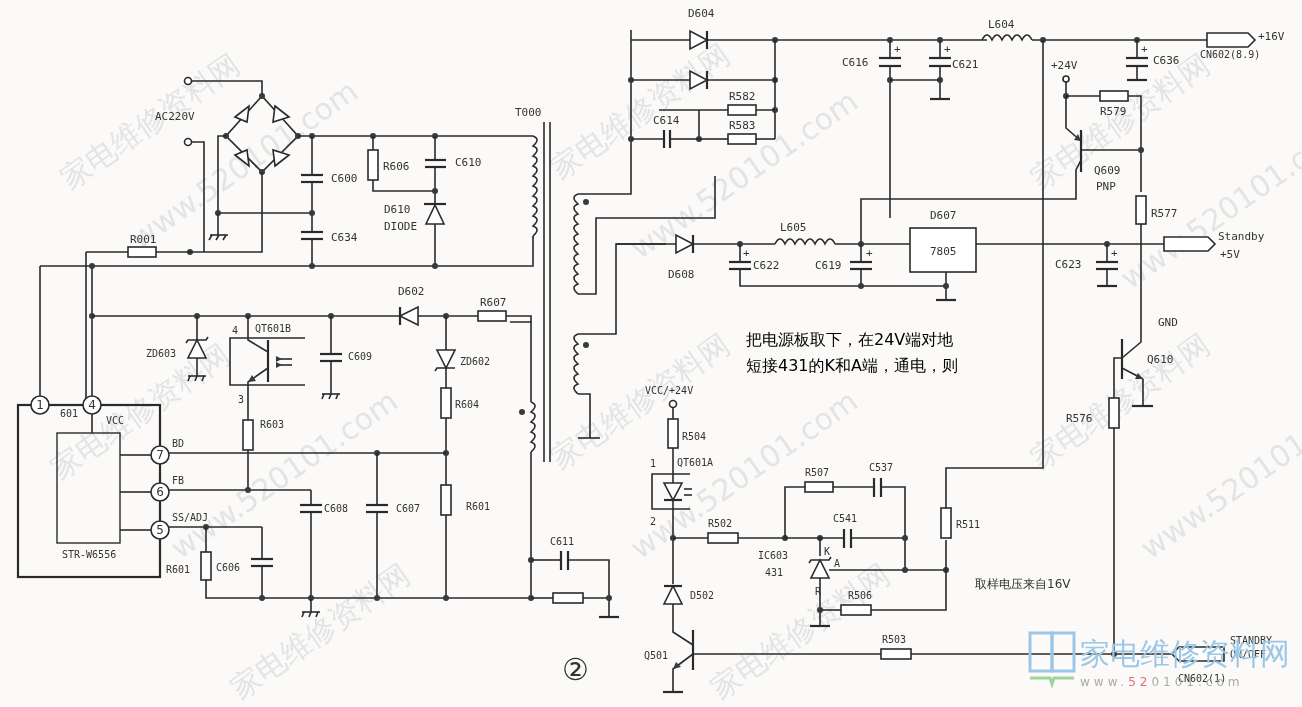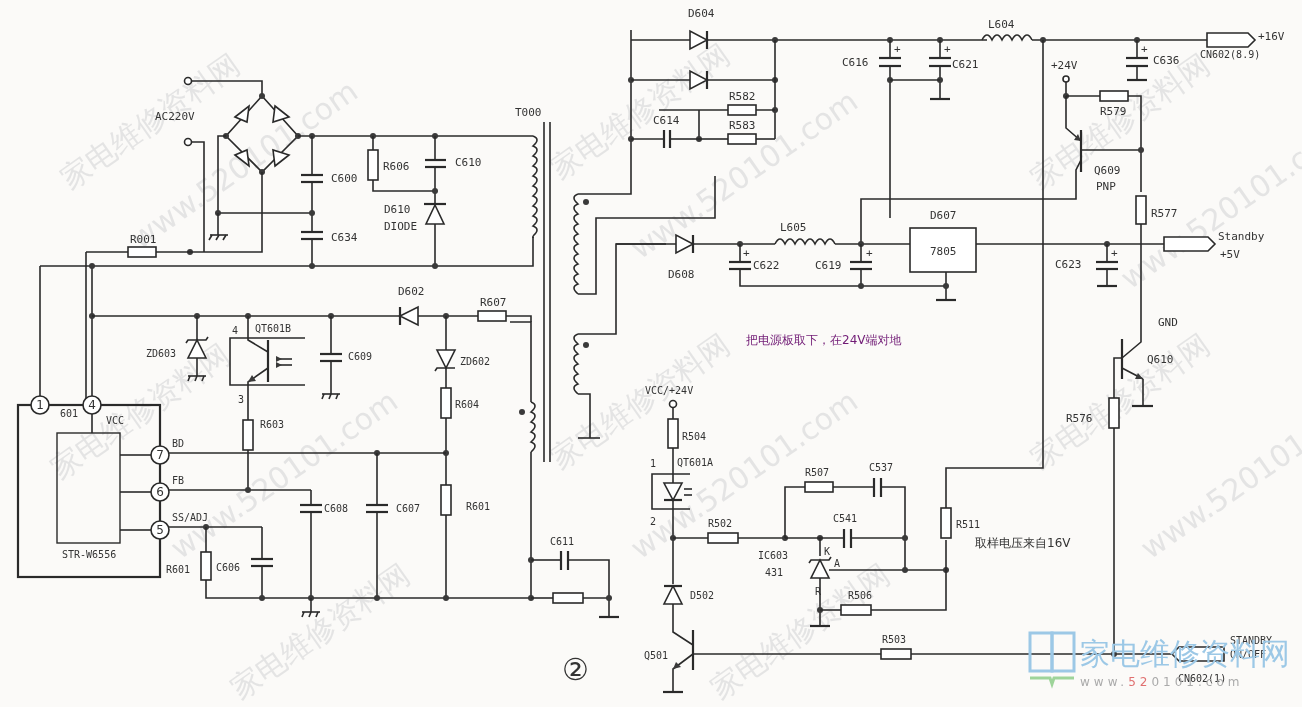--- a/index.html
+++ b/index.html
@@ -8,21 +8,21 @@
   .w { stroke: #2a2a2a; stroke-width: 1.6; fill: none; }
   .wt { stroke: #2a2a2a; stroke-width: 2.2; fill: none; }
   .res { fill: #fff; stroke: #2a2a2a; stroke-width: 1.6; }
   .dot { fill: #3a3a3a; }
   .lbl { font-family: "DejaVu Sans Mono", monospace; font-size: 11px; fill: #333; }
   .lbls { font-family: "DejaVu Sans Mono", monospace; font-size: 10px; fill: #333; }
   .pin { fill: #fff; stroke: #2a2a2a; stroke-width: 1.6; }
   .pintxt { font-family: "DejaVu Sans", sans-serif; font-size: 12px; fill: #333; text-anchor: middle; }
   .tri { fill: #fff; stroke: #2a2a2a; stroke-width: 1.6; }
   .wm { font-family: "DejaVu Sans", sans-serif; font-size: 30px; fill: #e4e4e4; }
-  .note { position: absolute; font-family: "DejaVu Sans", sans-serif; font-size: 12px; color: #701a75; line-height: 26px; }
+  .note { position: absolute; font-family: "DejaVu Sans", sans-serif; font-size: 16px; color: #000000; line-height: 26px; }
   .note2 { position: absolute; font-family: "DejaVu Sans", sans-serif; font-size: 12px; color: #333; }
   .logo-text { font-family: "DejaVu Serif", serif; font-size: 30px; fill: #9cc8e6; }
   .logo-url { font-family: "DejaVu Sans", sans-serif; font-size: 12px; fill: #aaa; letter-spacing: 4px; }
 </style>
 </head>
 <body>
 
 <svg id="schem" width="1302" height="707" viewBox="0 0 1302 707">
 
   <g>
@@ -518,14 +518,15 @@
       <rect x="1052" y="633" width="22" height="38" fill="none" stroke="#9cc8e6" stroke-width="3"></rect>
       <polyline points="1030,678 1050,678 1052,684 1054,678 1074,678" fill="none" stroke="#9ed49a" stroke-width="3"></polyline>
     </g>
     <text x="1080" y="664" class="logo-text">家电维修资料网</text>
     <text x="1080" y="686" class="logo-url"><tspan>www.</tspan><tspan fill="#e07070">52</tspan><tspan>0101.com</tspan></text>
   </g>
 </svg>
 
 <div class="note" style="left:746px; top:327px;">
   <div>把电源板取下，在24V端对地</div>
+  <div>短接431的K和A端，通电，则</div>
 </div>
-<div class="note2" style="left:975px; top:535px;">取样电压来自16V</div>
+<div class="note2" style="left:975px; top:576px;">取样电压来自16V</div>
 
 </body></html>

